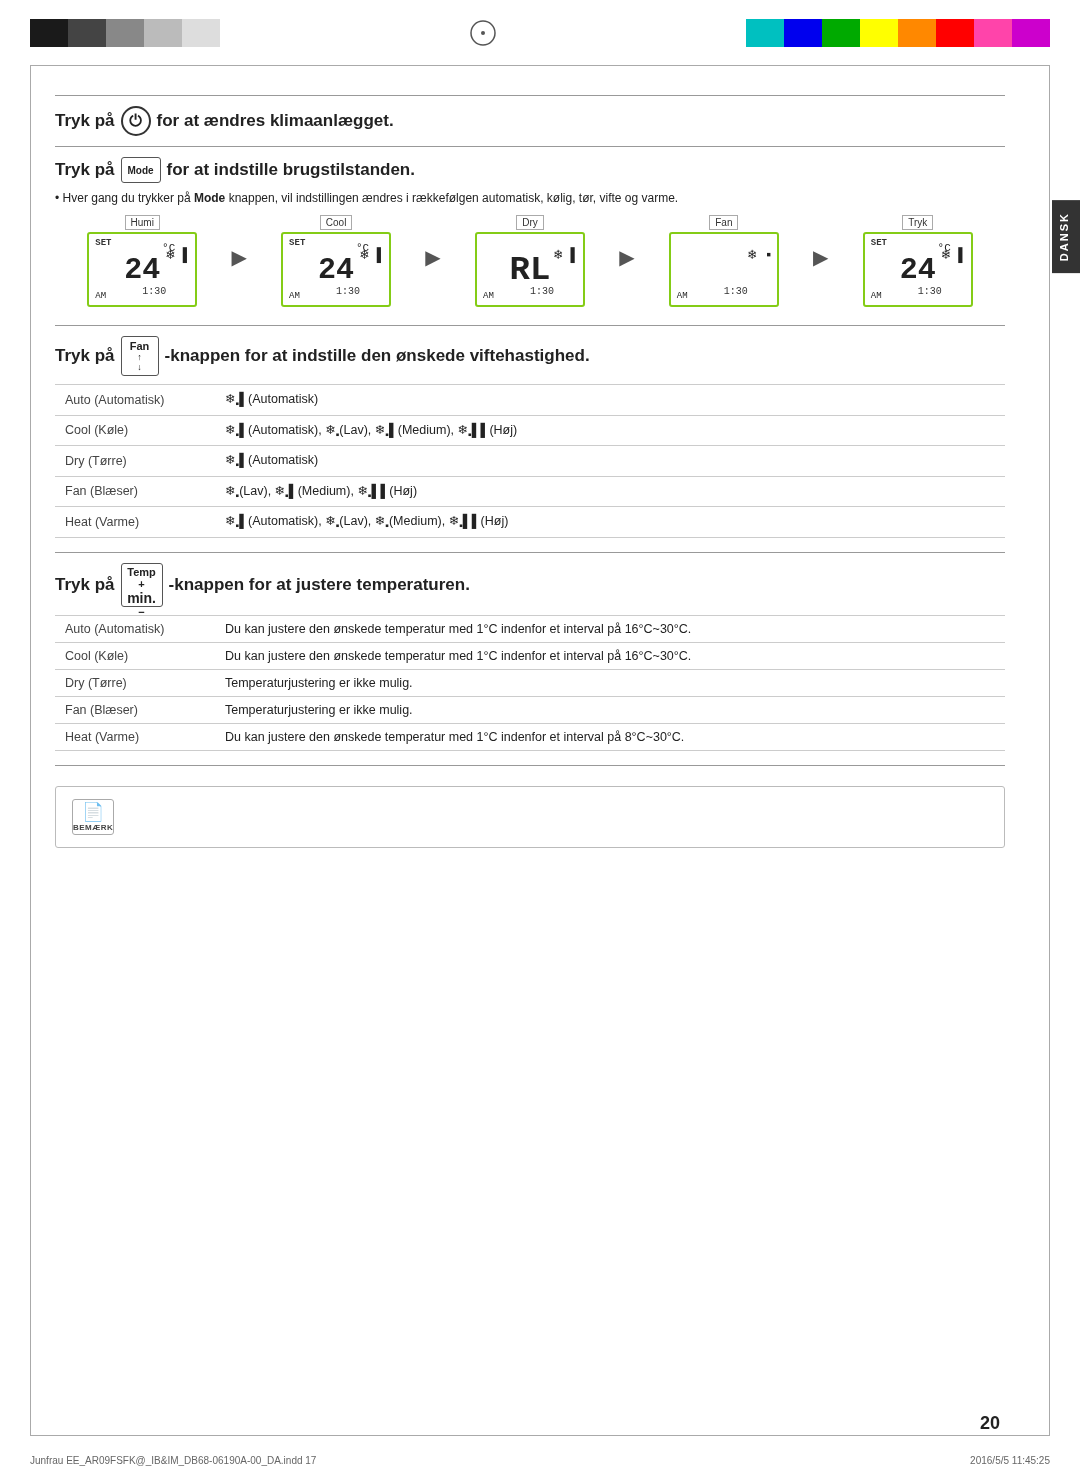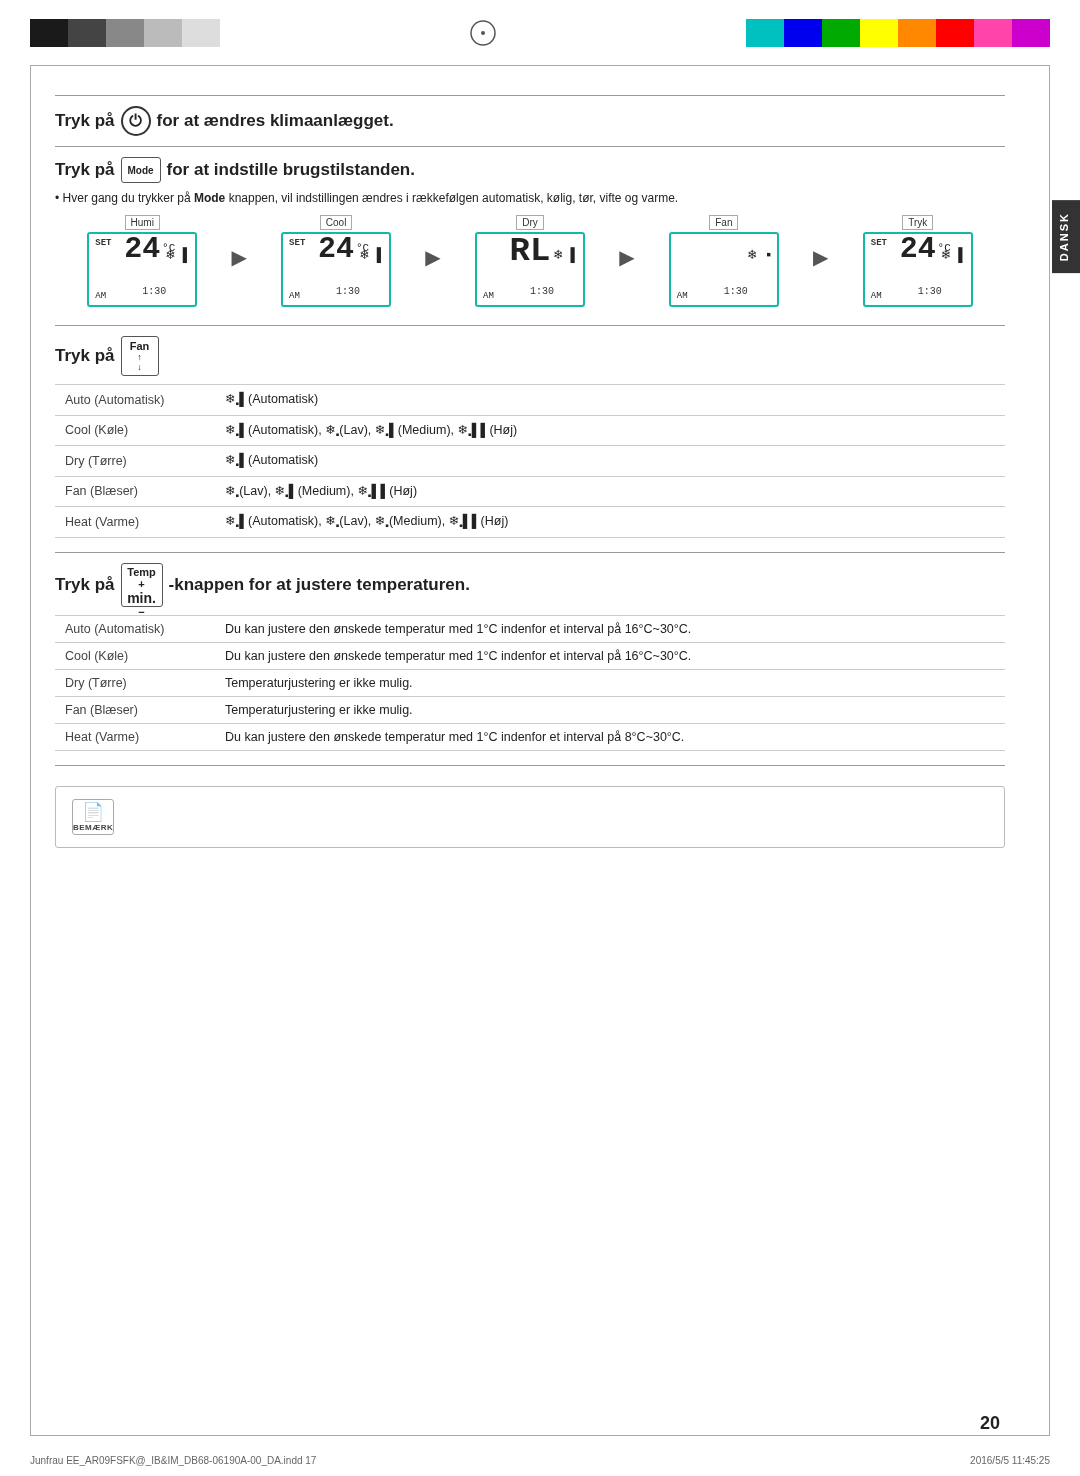--- a/index.html
+++ b/index.html
@@ -122,28 +122,28 @@
       flex: 1;
     }
     .display-label-top {
       font-size: 10px;
       color: #333;
       border: 1px solid #aaa;
       padding: 1px 5px;
       margin-bottom: 2px;
     }
     .lcd-display {
-      border: 2px solid #14b8a6;
+      border: 2px solid #84cc16;
       border-radius: 3px;
       width: 110px;
       height: 75px;
       display: flex;
       flex-direction: column;
       align-items: center;
-      justify-content: flex-start;
+      justify-content: center;
       background: #fff;
       position: relative;
       font-family: 'Courier New', monospace;
     }
     .lcd-display .set-label {
       position: absolute;
       top: 4px;
       left: 6px;
       font-size: 9px;
       font-weight: bold;
@@ -460,20 +460,21 @@
 
   <hr class="section-divider">
 
   <div class="fan-section">
     <div class="section-heading">
       <span>Tryk på</span>
       <span class="fan-btn">
         <span>Fan</span>
         <span style="font-size:9px;">↑<br>↓</span>
       </span>
+      <span>-knappen for at indstille den ønskede viftehastighed.</span>
     </div>
     <table class="fan-table">
       <tbody>
           <tr>
         <td>Auto (Automatisk)</td>
         <td>❄<sub>▪</sub><b>▌</b>(Automatisk)</td>
       </tr>
       <tr>
         <td>Cool (Køle)</td>
         <td>❄<sub>▪</sub><b>▌</b>(Automatisk), ❄<sub>▪</sub>(Lav), ❄<sub>▪</sub><b>▌</b>(Medium), ❄<sub>▪</sub><b>▌▌</b>(Høj)</td>

